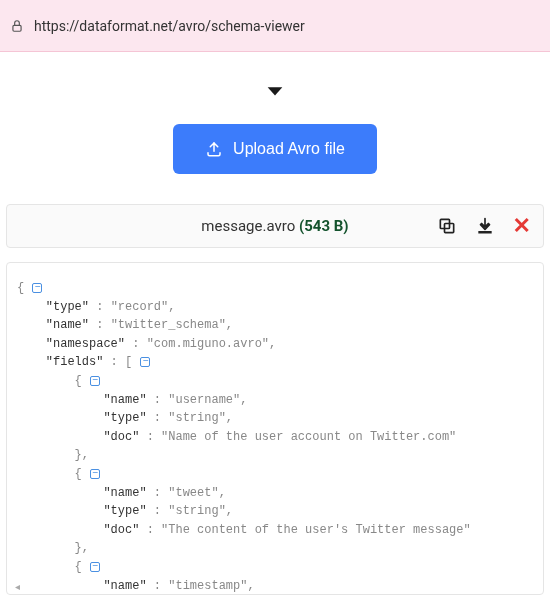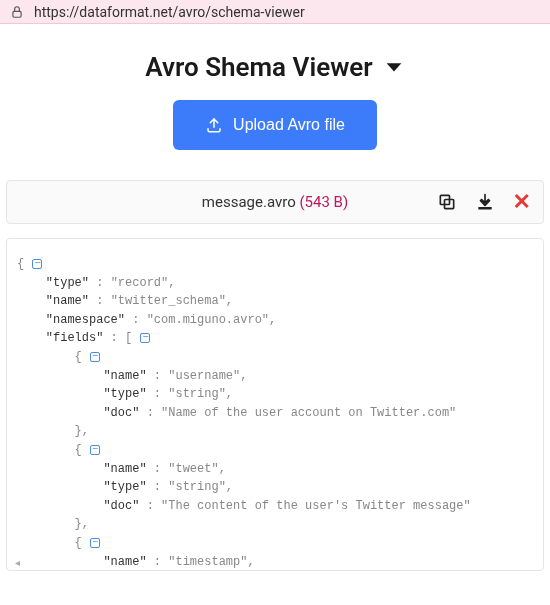--- a/index.html
+++ b/index.html
@@ -1,28 +1,28 @@
 <!DOCTYPE html>
 <html><head>
   <meta charset="utf-8">
   <style>
     * { margin: 0; padding: 0; box-sizing: border-box; }
     body { font-family: -apple-system, BlinkMacSystemFont, 'Segoe UI', Roboto, sans-serif; width: 550px; background: #fff; }
-    .urlbar { display: flex; align-items: center; background: #fce7ef; height: 24px; padding: 0 10px; gap: 10px; border-bottom: 1px solid #f5c5d5; }
+    .urlbar { display: flex; align-items: center; background: #fce7ef; height: 52px; padding: 0 10px; gap: 10px; border-bottom: 1px solid #f5c5d5; }
     .lock-icon { width: 14px; height: 14px; color: #555; }
     .url-text { font-size: 14px; color: #333; }
     .title-row { text-align: center; padding: 28px 0 18px; }
     .title-wrap { display: inline-flex; align-items: center; gap: 10px; }
     .title { font-size: 26px; font-weight: 600; color: #1a1a1a; }
     .upload-row { text-align: center; padding-bottom: 30px; }
     .upload-btn { display: inline-flex; align-items: center; gap: 10px; background: #3c7cfb; color: #fff; border: none; border-radius: 6px; font-size: 16px; font-weight: 500; padding: 16px 32px; cursor: pointer; }
     .upload-icon { width: 18px; height: 18px; }
     .filebar { display: flex; align-items: center; justify-content: flex-end; background: #fafafa; border: 1px solid #e5e5e5; border-radius: 4px; margin: 0 6px; height: 44px; padding: 0 12px; position: relative; }
     .file-center { position: absolute; left: 50%; transform: translateX(-50%); font-size: 15px; color: #333; }
-    .file-size { color: #be185d; }
+    .file-size { color: #14532d; font-weight: bold; }
     .filebar-actions { display: flex; align-items: center; gap: 18px; }
     .action-icon { width: 20px; height: 20px; color: #222; cursor: pointer; }
     .close-x { color: #e53935; font-size: 22px; font-weight: bold; cursor: pointer; line-height: 1; }
     .code-panel { margin: 14px 6px 0; border: 1px solid #e5e5e5; border-radius: 4px; padding: 16px 10px 0; height: 333px; overflow: hidden; position: relative; }
     pre { font-family: Consolas, Monaco, 'Courier New', monospace; font-size: 12px; line-height: 1.55; white-space: pre; color: #333; }
     .key { color: #333; }
     .pun { color: #888; }
     .str { color: #888; }
     .toggle { display: inline-block; width: 10px; height: 10px; border: 1px solid #4a90e2; color: #4a90e2; font-size: 10px; line-height: 8px; text-align: center; cursor: pointer; vertical-align: middle; background: #fff; border-radius: 2px; margin: 0 1px; user-select: none; }
     .scroll-hint { position: absolute; bottom: 2px; left: 8px; font-size: 10px; color: #aaa; }
@@ -36,21 +36,20 @@
     <svg class="lock-icon" viewBox="0 0 24 24" fill="none" stroke="currentColor" stroke-width="2">
       <rect x="5" y="11" width="14" height="10" rx="2"></rect>
         <path d="M8 11V7a4 4 0 0 1 8 0v4"></path>
     </svg>
   </span>
   <span class="url-text">https://dataformat.net/avro/schema-viewer</span>
 </div>
 
 <div class="title-row">
   <div class="title-wrap">
-    <span class="title">Avro Shema Viewer</span>
     <span>
       <svg width="22" height="22" viewBox="0 0 24 24">
           <path d="M4 8 L12 17 L20 8 Z" fill="#1a1a1a"></path>
         </svg>
     </span>
   </div>
 </div>
 
 <div class="upload-row">
   <button class="upload-btn">

